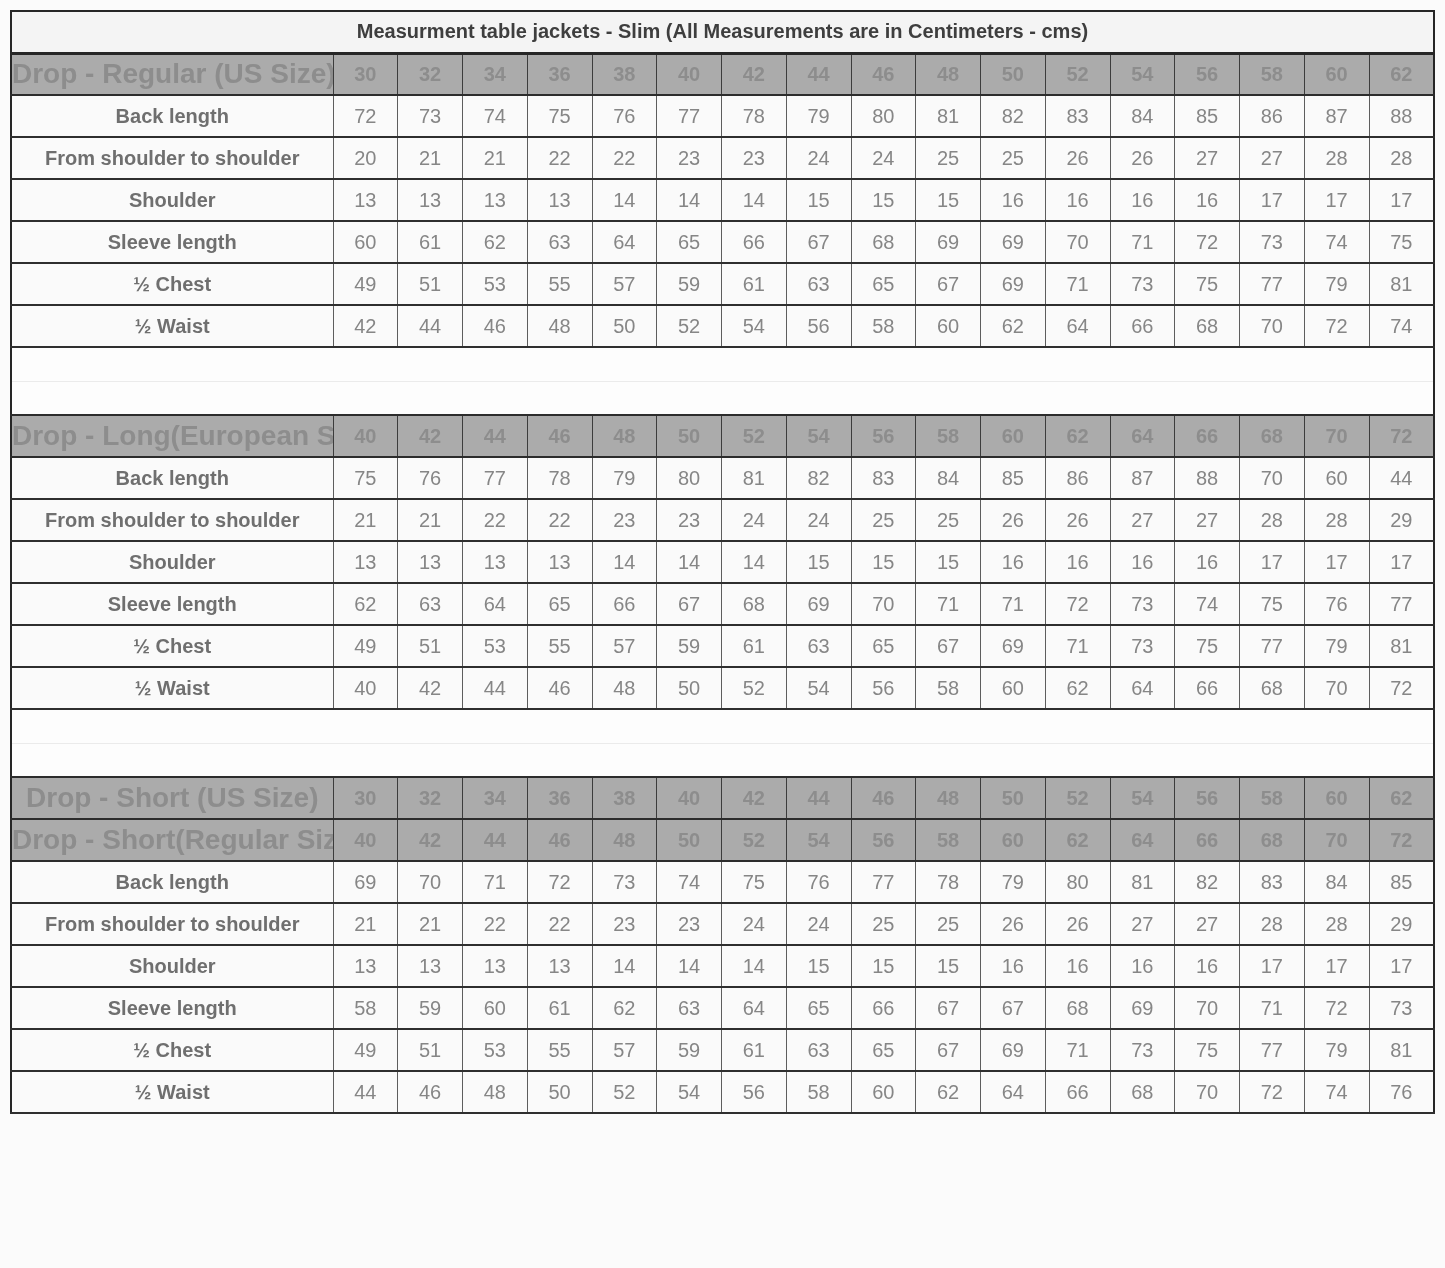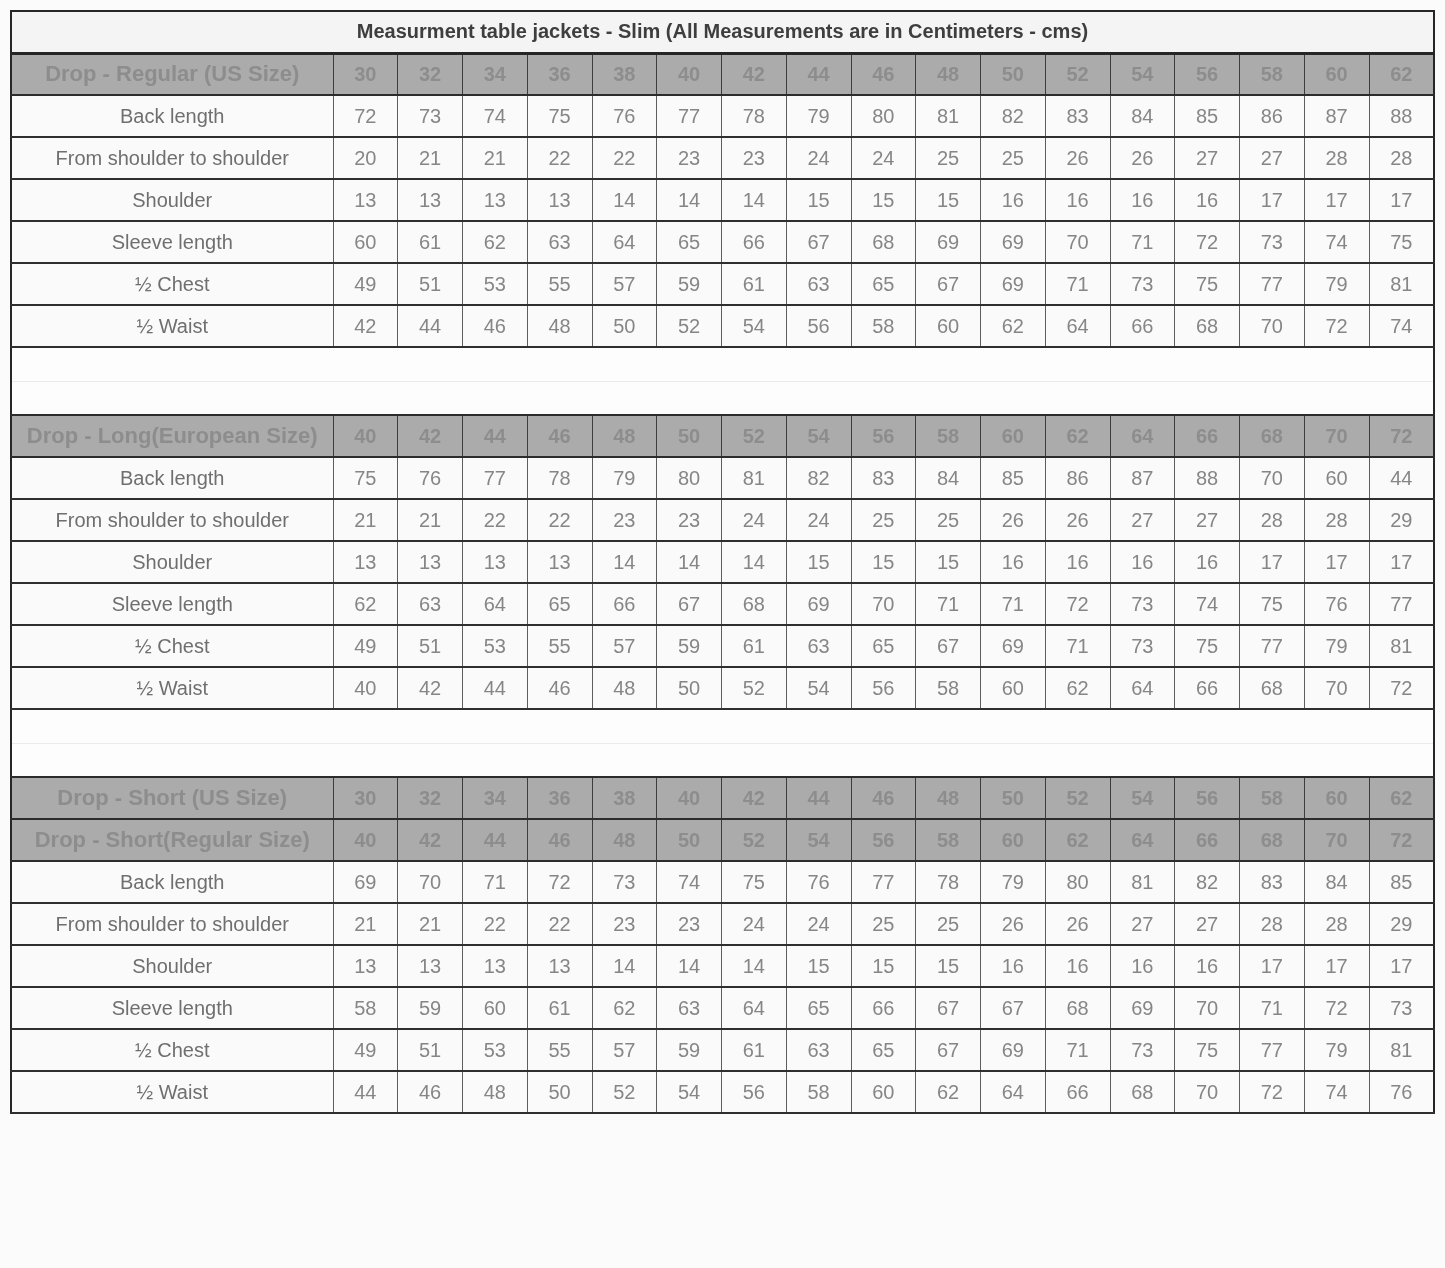--- a/index.html
+++ b/index.html
@@ -49,25 +49,25 @@
     border-bottom: 2px solid #2c2c2c;
   }
   tr.data-row td {
     background: #fafafa;
     color: #868686;
     border: 1px solid #5d5d5d;
     border-top: 2px solid #2f2f2f;
     border-bottom: 2px solid #2f2f2f;
   }
   tr.data-row td.label-cell {
-    font-weight: normal;
+    font-weight: bold;
     color: #6f6f6f;
     font-size: 20px;
   }
-  tr.header-row td.label-cell { font-size: 22px; }
+  tr.header-row td.label-cell { font-size: 28px; }
   tr.spacer-row td {
     background: #fdfdfd;
     height: 34px;
     border-left: none;
     border-right: none;
     border-top: none;
     border-bottom: none;
   }
   tr.spacer-row.first td { border-bottom: 1px solid #ebebeb; }
 </style>

